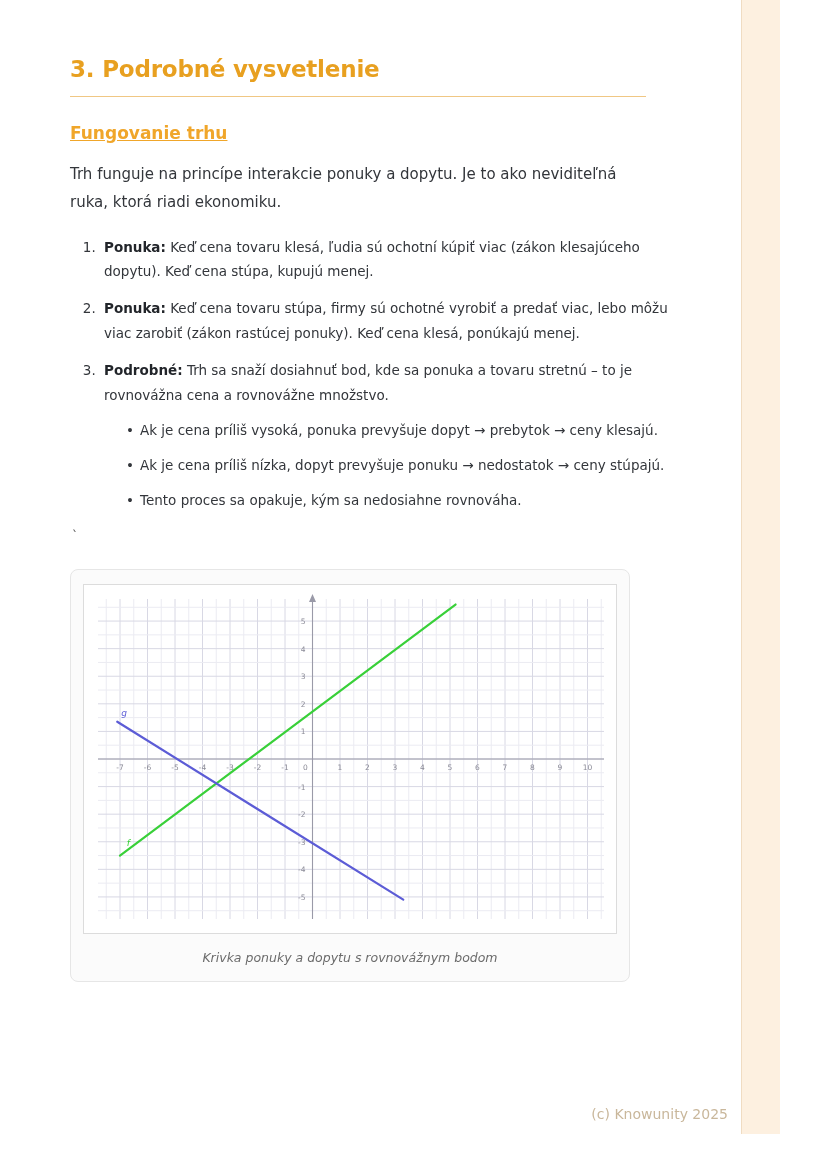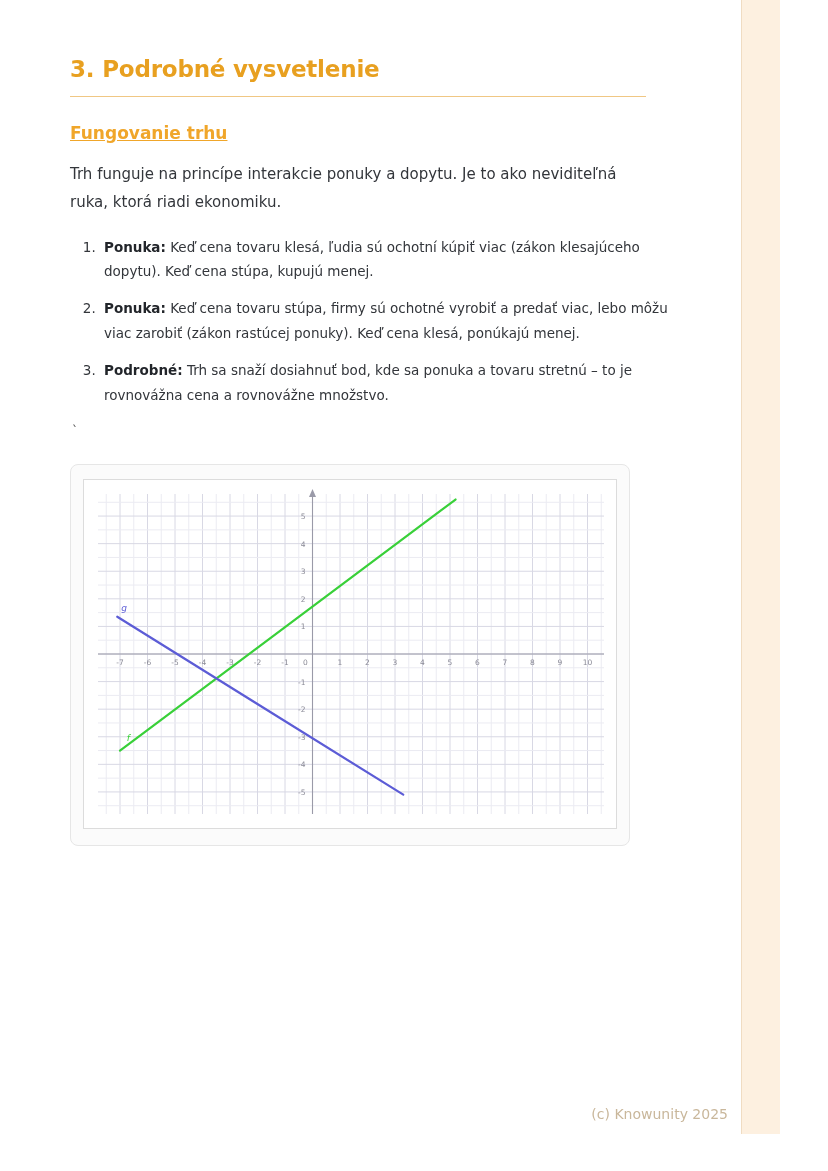--- a/index.html
+++ b/index.html
@@ -155,20 +155,25 @@
 
     <ol class="main-list">
       <li>
         <b>Ponuka:</b><span> Keď cena tovaru klesá, ľudia sú ochotní kúpiť viac (zákon klesajúceho dopytu). Keď cena stúpa, kupujú menej.</span>
       </li>
       <li>
         <b>Ponuka:</b><span> Keď cena tovaru stúpa, firmy sú ochotné vyrobiť a predať viac, lebo môžu viac zarobiť (zákon rastúcej ponuky). Keď cena klesá, ponúkajú menej.</span>
       </li>
       <li>
         <b>Podrobné:</b><span> Trh sa snaží dosiahnuť bod, kde sa ponuka a tovaru stretnú – to je rovnovážna cena a rovnovážne množstvo.</span>
+        <ul class="sub-list">
+          <li>Ak je cena príliš vysoká, ponuka prevyšuje dopyt → prebytok → ceny klesajú.</li>
+          <li>Ak je cena príliš nízka, dopyt prevyšuje ponuku → nedostatok → ceny stúpajú.</li>
+          <li>Tento proces sa opakuje, kým sa nedosiahne rovnováha.</li>
+        </ul>
       </li>
     </ol>
 
     <div class="stray-mark">`</div>
 
     <div class="figure-card">
       <div class="graph-wrap">
         <svg id="graph-svg" width="534" height="348" viewBox="0 0 534 348">
             <line x1="22.249999999999996" y1="14" x2="22.249999999999996" y2="334" stroke="#ebebf2" stroke-width="1"></line>
             <line x1="36" y1="14" x2="36" y2="334" stroke="#d8d8e4" stroke-width="1"></line>
@@ -260,19 +265,20 @@
             <text x="221.50000000000003" y="121.82758620689654" text-anchor="end" font-size="7.5" fill="#8a8a96" font-family="&quot;DejaVu Sans&quot;, sans-serif">2</text>
             <text x="221.50000000000003" y="94.2413793103448" text-anchor="end" font-size="7.5" fill="#8a8a96" font-family="&quot;DejaVu Sans&quot;, sans-serif">3</text>
             <text x="221.50000000000003" y="66.65517241379308" text-anchor="end" font-size="7.5" fill="#8a8a96" font-family="&quot;DejaVu Sans&quot;, sans-serif">4</text>
             <text x="221.50000000000003" y="39.06896551724134" text-anchor="end" font-size="7.5" fill="#8a8a96" font-family="&quot;DejaVu Sans&quot;, sans-serif">5</text>
             <line x1="36" y1="270.55172413793105" x2="371.5" y2="19.517241379310406" stroke="#39d039" stroke-width="2.2" stroke-linecap="round"></line>
             <text x="42.749999999999986" y="260.8965517241379" font-size="9" fill="#39d039" font-style="italic" font-family="&quot;DejaVu Sans&quot;, sans-serif">f</text>
             <line x1="33.25" y1="136.75862068965517" x2="319.25" y2="314.6896551724138" stroke="#5c5cd6" stroke-width="2.2" stroke-linecap="round"></line>
             <text x="37.25" y="131.24137931034483" font-size="9" fill="#5c5cd6" font-style="italic" font-family="&quot;DejaVu Sans&quot;, sans-serif">g</text>
           </svg>
       </div>
+      <div class="figure-caption">Krivka ponuky a dopytu s rovnovážnym bodom</div>
     </div>
 
   </div>
 
   <div class="footer-note">(c) Knowunity 2025</div>
 
 </div>
 
 </body></html>

